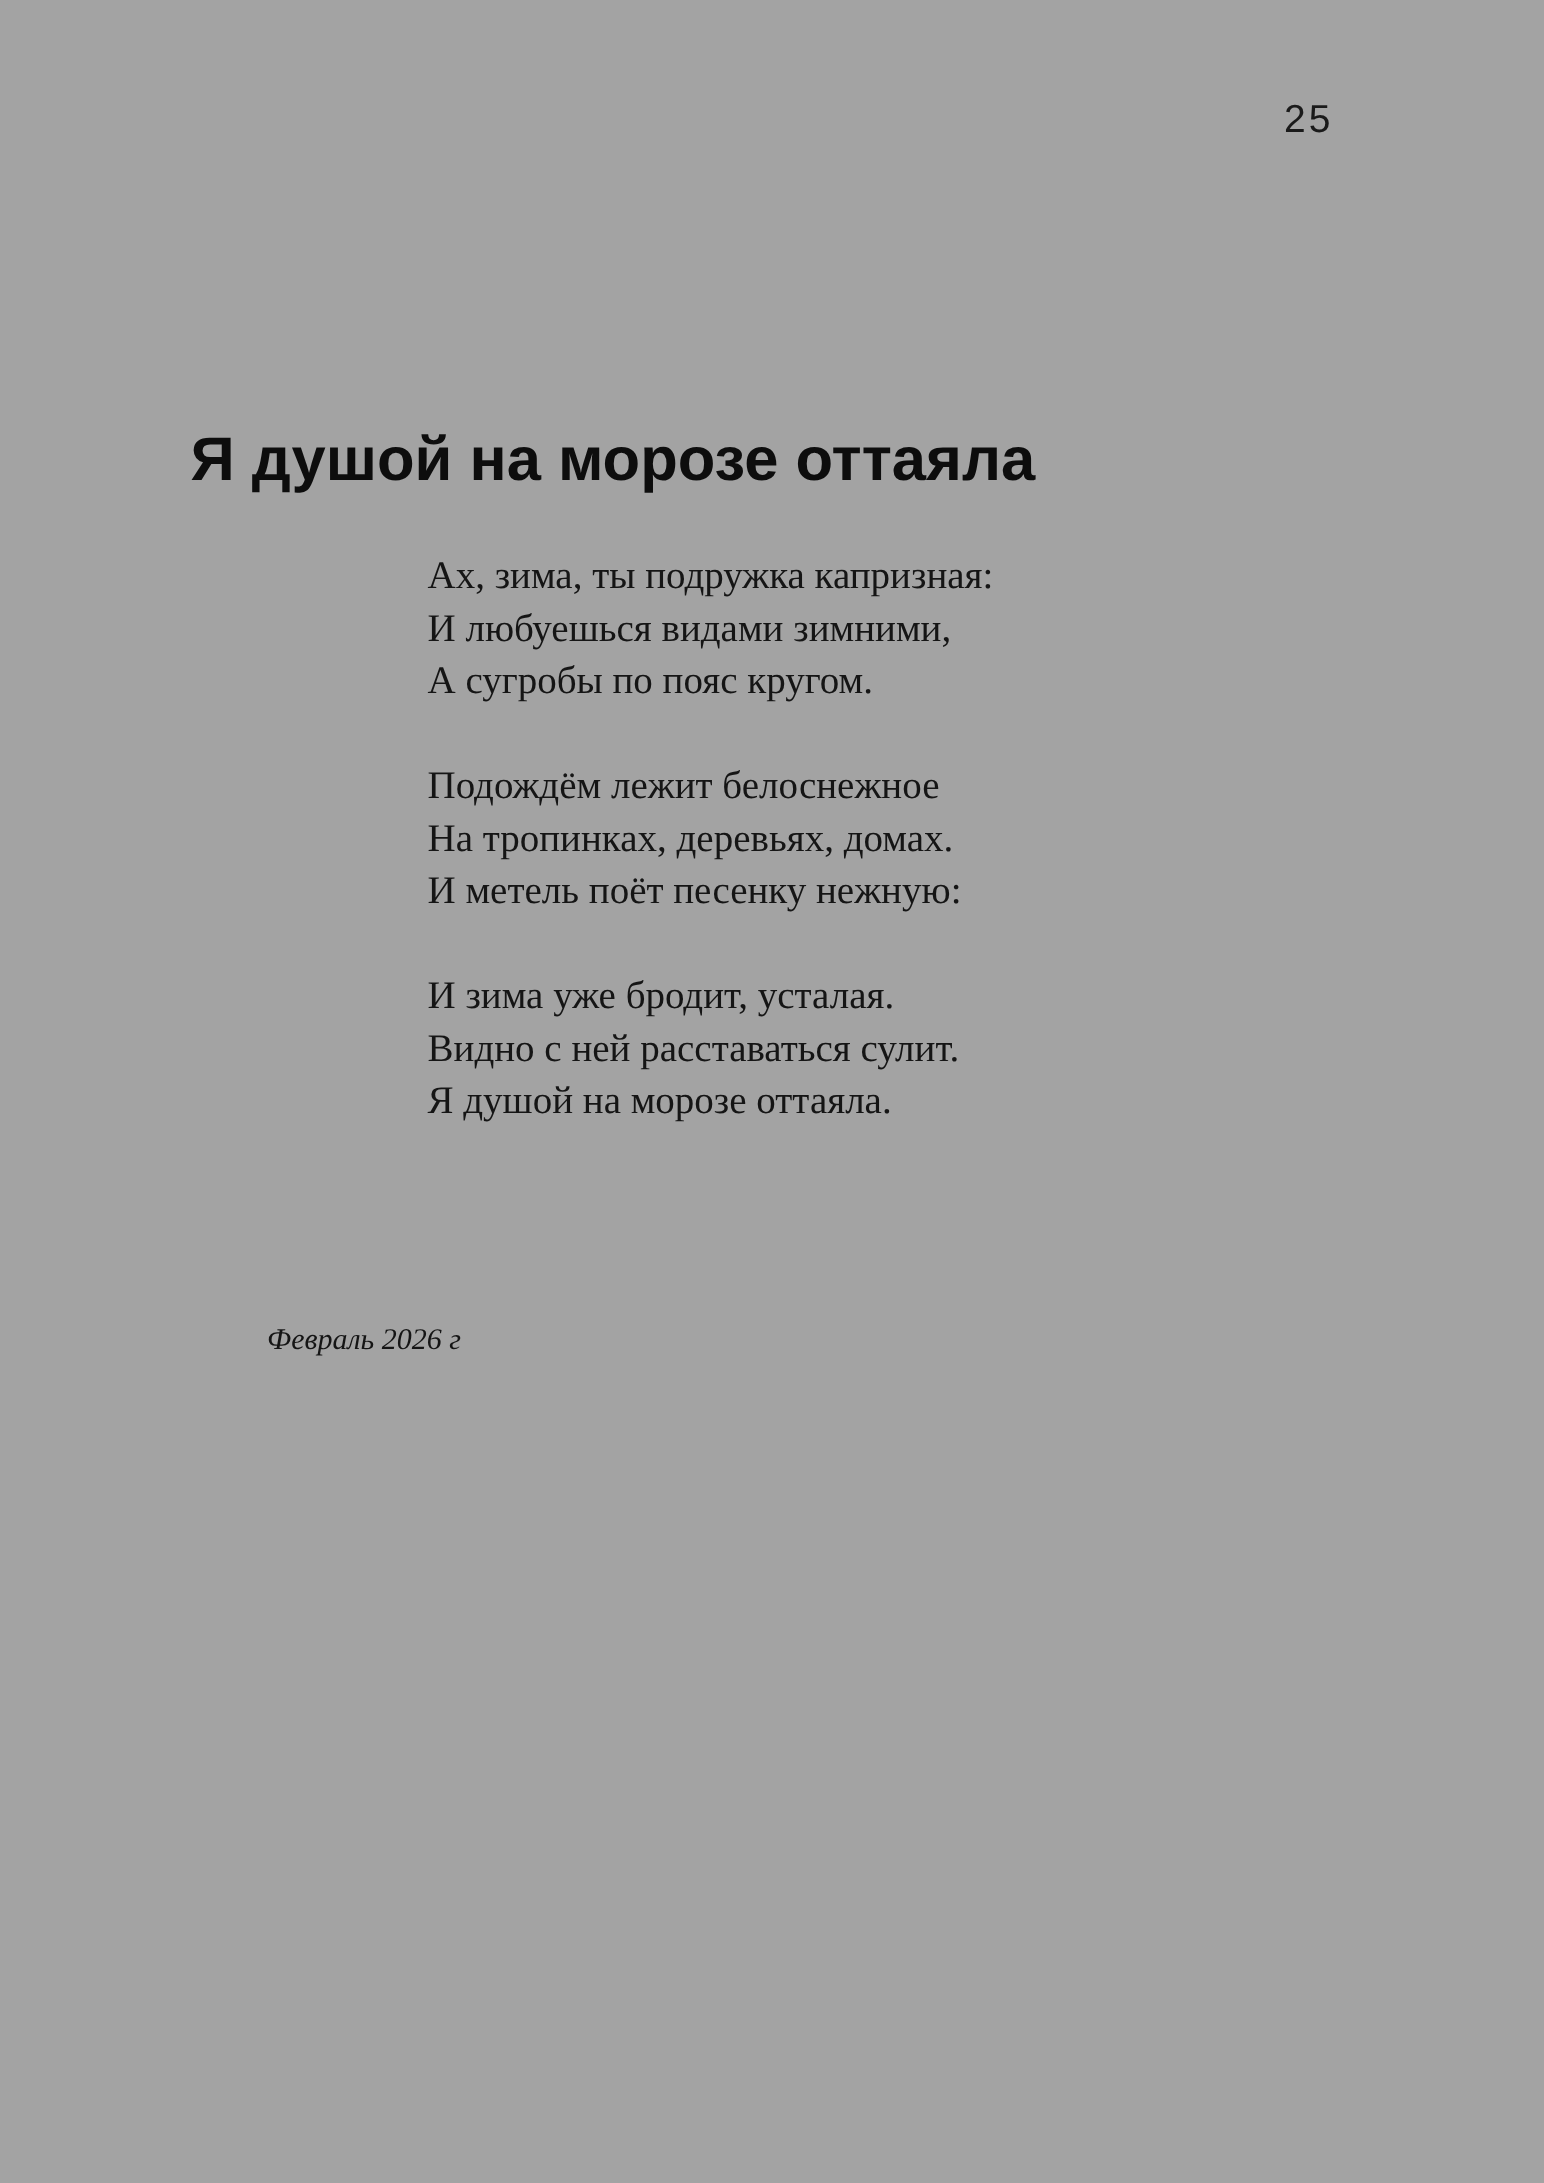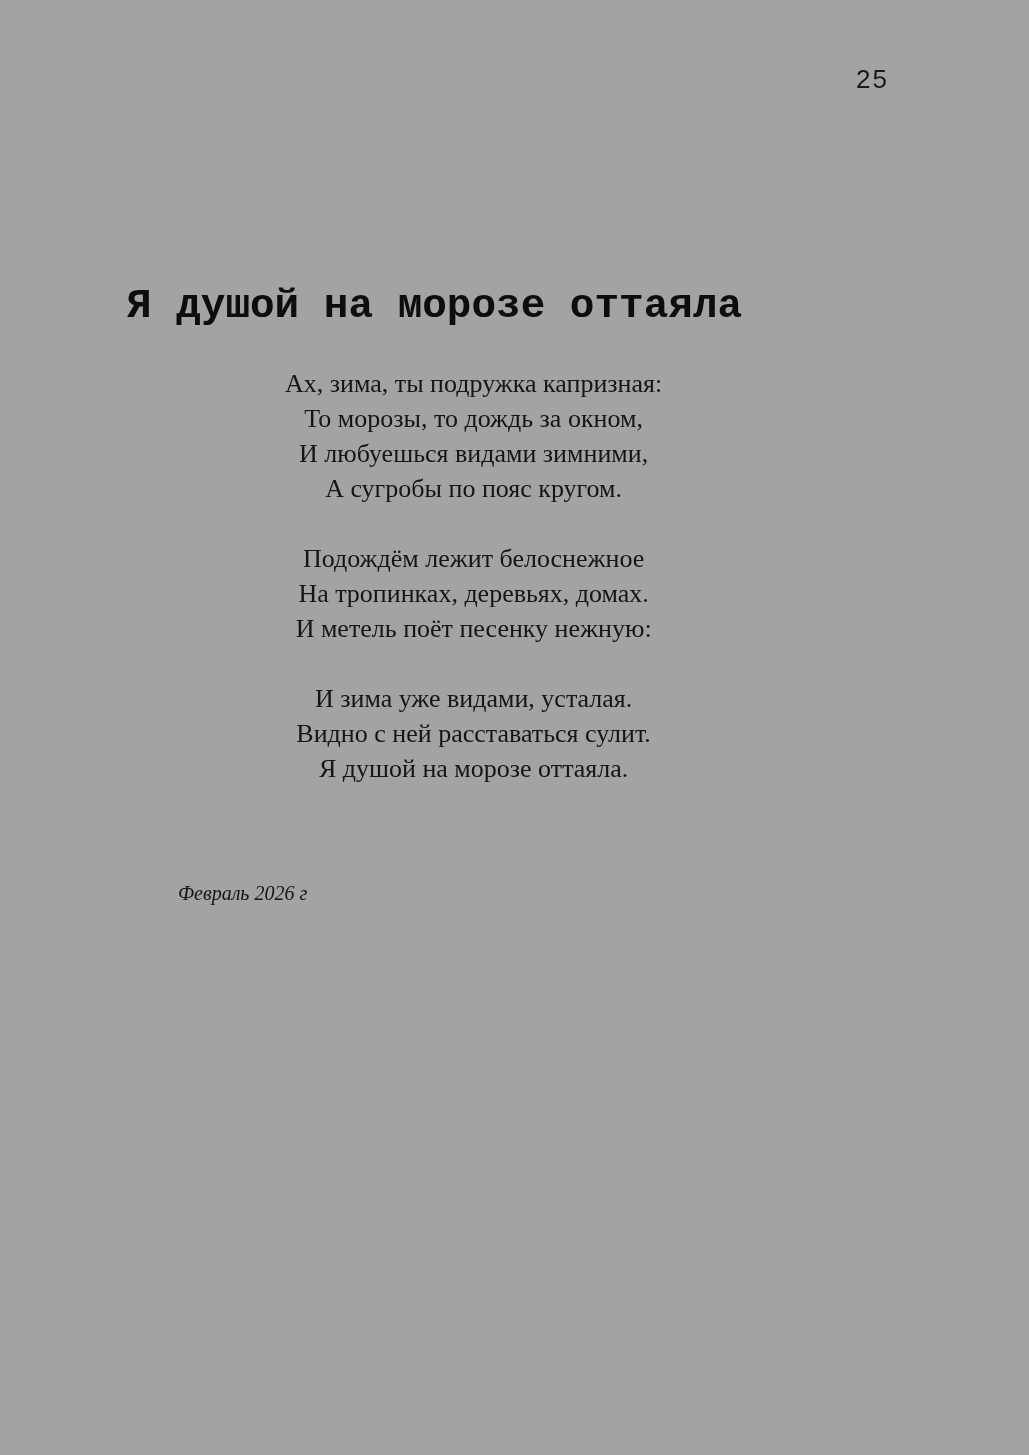--- a/index.html
+++ b/index.html
@@ -23,36 +23,35 @@
     font-family: "Liberation Sans", sans-serif;
     font-size: 26px;
     letter-spacing: 2px;
     color: #1a1a1a;
   }
   .title {
     position: absolute;
     top: 283px;
     left: 127px;
     margin: 0;
-    font-family: Liberation Mono, monospace;
+    font-family: Liberation Sans, sans-serif;
     font-weight: 700;
     font-size: 41px;
     line-height: 46px;
     letter-spacing: 0px;
     color: #0d0d0d;
     white-space: nowrap;
   }
   .poem {
     position: absolute;
     top: 366px;
     left: 285px;
   }
   .stanza {
     margin: 0 0 35px 0;
-    text-align: center;
   }
   .stanza:last-child {
     margin-bottom: 0;
   }
   .line {
     font-family: "Liberation Serif", serif;
     font-size: 26px;
     line-height: 35px;
     color: #151515;
     white-space: nowrap;
@@ -75,33 +74,32 @@
 <div class="page">
 
   <div class="page-number">25</div>
 
   <h1 class="title">Я душой на морозе оттаяла</h1>
 
   <div class="poem">
 
     <div class="stanza">
       <div class="line">Ах, зима, ты подружка капризная:</div>
-      <div class="line">То морозы, то дождь за окном,</div>
       <div class="line">И любуешься видами зимними,</div>
       <div class="line">А сугробы по пояс кругом.</div>
     </div>
 
     <div class="stanza">
       <div class="line">Подождём лежит белоснежное</div>
       <div class="line">На тропинках, деревьях, домах.</div>
       <div class="line">И метель поёт песенку нежную:</div>
     </div>
 
     <div class="stanza">
-      <div class="line">И зима уже видами, усталая.</div>
+      <div class="line">И зима уже бродит, усталая.</div>
       <div class="line">Видно с ней расставаться сулит.</div>
       <div class="line">Я душой на морозе оттаяла.</div>
     </div>
 
   </div>
 
   <div class="poem-date">Февраль 2026 г</div>
 
 </div>
 

